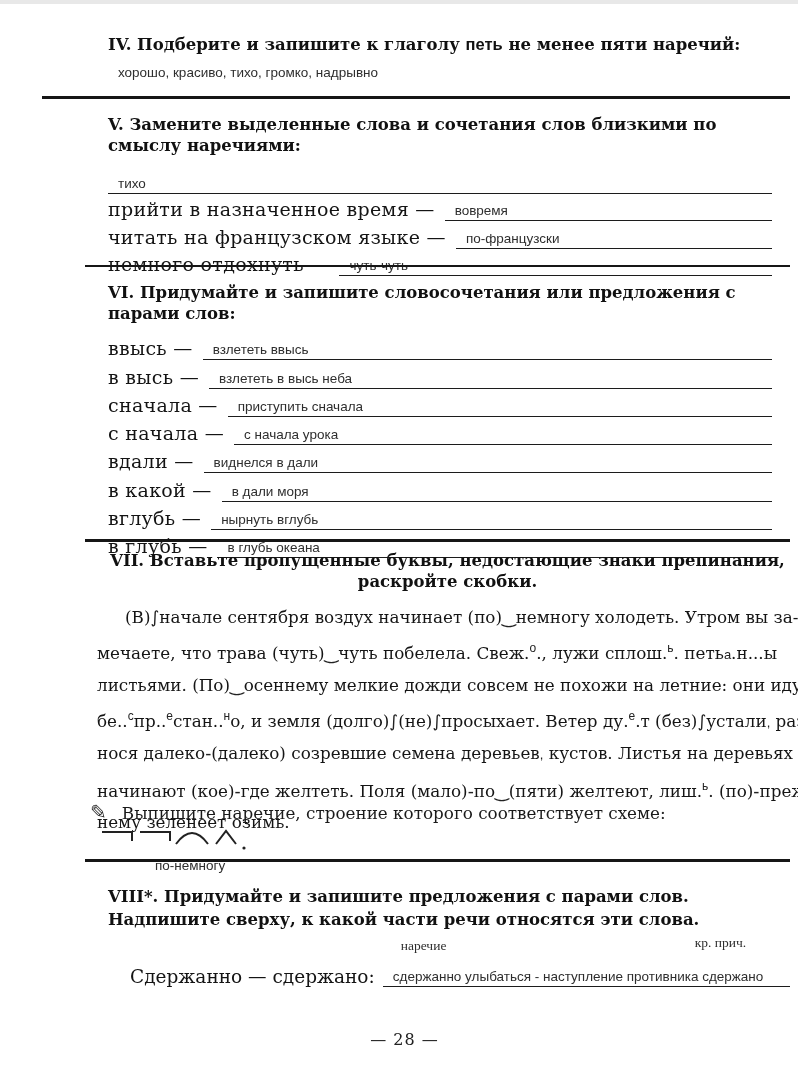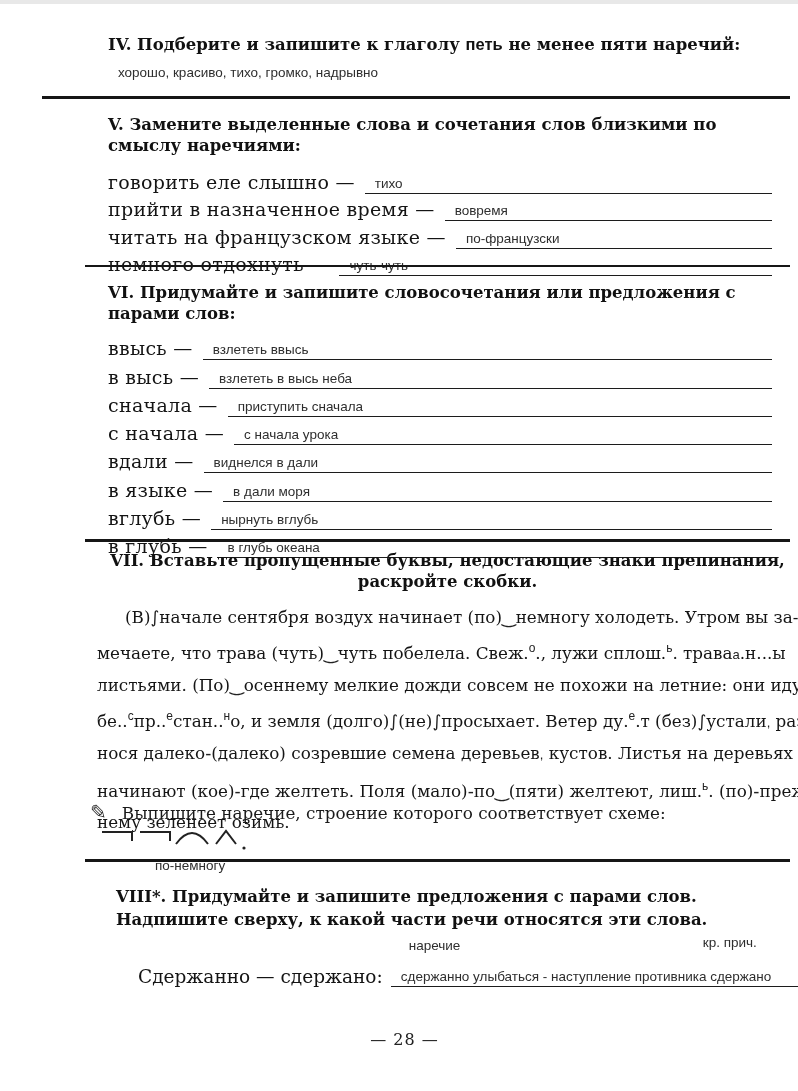--- a/index.html
+++ b/index.html
@@ -27,40 +27,39 @@
   .pt{font-family:"DejaVu Serif",serif;}
   .hd{font-family:"Liberation Sans",sans-serif;font-size:13px;color:#222;}
   .hd.sup{vertical-align:7px;font-size:12px;}
   .mk{font-family:"DejaVu Sans",sans-serif;color:#222;font-size:17px;}
   
   .pencil{font-size:20px;color:#333;}
   .scheme{vertical-align:-6px;margin-left:8px;}
   
   .ex8row{display:flex;align-items:flex-end;height:30px;position:relative;}
   .ex8label{font-family:"DejaVu Serif",serif;font-size:18.5px;white-space:nowrap;padding-right:8px;color:#141414;text-align:right;}
-  .posnote{position:absolute;font-family:Liberation Sans, sans-serif;font-size:13.5px;color:#2e2e2e;white-space:nowrap;}
+  .posnote{position:absolute;font-family:Liberation Serif, serif;font-size:13.5px;color:#2e2e2e;white-space:nowrap;}
   .pagenum{font-size:16px;color:#222;letter-spacing:1px;}
 </style>
 </head>
 <body>
 
 <div id="page">
 
   <div class="abs" style="left:108px;top:30px;width:664px;">
     <div class="h"><span>IV. Подберите и запишите к глаголу </span><span class="verb">петь</span><span> не менее пяти наречий:</span></div>
     <div class="ans" style="margin:10px 0 0 10px;">хорошо, красиво, тихо, громко, надрывно</div>
   </div>
 
   <div class="abs rule" style="left:42px;top:92px;width:748px;height:3px;"></div>
 
   <div class="abs" style="left:108px;top:110px;width:664px;">
     <div class="h">V. Замените выделенные слова и сочетания слов близкими по смыслу наречиями:</div>
     <div class="rows5" id="ex5-rows" style="margin-top:10px;">
         <div class="frow">
-          <span class="flabel">говорить еле слышно —</span>
           <span class="fline">
             <span class="fans">тихо</span>
           </span>
         </div>
         <div class="frow">
           <span class="flabel">прийти в назначенное время —</span>
           <span class="fline">
             <span class="fans">вовремя</span>
           </span>
         </div>
@@ -108,21 +107,21 @@
             <span class="fans">с начала урока</span>
           </span>
         </div>
         <div class="frow">
           <span class="flabel">вдали —</span>
           <span class="fline">
             <span class="fans">виднелся в дали</span>
           </span>
         </div>
         <div class="frow">
-          <span class="flabel">в языке —</span>
+          <span class="flabel">в какой —</span>
           <span class="fline">
             <span class="fans">в дали моря</span>
           </span>
         </div>
         <div class="frow">
           <span class="flabel">вглубь —</span>
           <span class="fline">
             <span class="fans">нырнуть вглубь</span>
           </span>
         </div>
@@ -134,21 +133,21 @@
         </div>
       </div>
   </div>
 
   <div class="abs rule" style="left:85px;top:535px;width:705px;height:2.5px;"></div>
 
   <div class="abs" style="left:97px;top:546px;width:690px;">
     <div class="h" style="margin-left:11px;text-align:center;">VII. Вставьте пропущенные буквы, недостающие знаки препинания, раскройте скобки.</div>
     <div class="para" id="ex7-para" style="margin-top:10px;">
         <div class="pline first"><span class="pt">(В)</span><span class="mk">∫</span><span class="pt">начале сентября воздух начинает (по)</span><span class="mk">‿</span><span class="pt">немногу холодеть. Утром вы за-</span></div>
-        <div class="pline"><span class="pt">мечаете, что трава (чуть)</span><span class="mk">‿</span><span class="pt">чуть побелела. Свеж.</span><span class="hd sup">о</span><span class="pt">., лужи сплош.</span><span class="hd sup">ь</span><span class="pt">. трава</span><span class="hd">а</span><span class="pt">.н...ы</span></div>
+        <div class="pline"><span class="pt">мечаете, что трава (чуть)</span><span class="mk">‿</span><span class="pt">чуть побелела. Свеж.</span><span class="hd sup">о</span><span class="pt">., лужи сплош.</span><span class="hd sup">ь</span><span class="pt">. петь</span><span class="hd">а</span><span class="pt">.н...ы</span></div>
         <div class="pline"><span class="pt">листьями. (По)</span><span class="mk">‿</span><span class="pt">осеннему мелкие дожди совсем не похожи на летние: они идут</span></div>
         <div class="pline"><span class="pt">бе..</span><span class="hd sup">с</span><span class="pt">пр..</span><span class="hd sup">е</span><span class="pt">стан..</span><span class="hd sup">н</span><span class="pt">о, и земля (долго)</span><span class="mk">∫</span><span class="pt">(не)</span><span class="mk">∫</span><span class="pt">просыхает. Ветер ду.</span><span class="hd sup">е</span><span class="pt">.т (без)</span><span class="mk">∫</span><span class="pt">устали</span><span class="hd">,</span><span class="pt"> раз-</span></div>
         <div class="pline"><span class="pt">нося далеко</span><span class="mk">-</span><span class="pt">(далеко) созревшие семена деревьев</span><span class="hd">,</span><span class="pt"> кустов. Листья на деревьях</span></div>
         <div class="pline"><span class="pt">начинают (кое)</span><span class="mk">-</span><span class="pt">где желтеть. Поля (мало)</span><span class="mk">-</span><span class="pt">по</span><span class="mk">‿</span><span class="pt">(пяти) желтеют, лиш.</span><span class="hd sup">ь</span><span class="pt">. (по)</span><span class="mk">-</span><span class="pt">преж-</span></div>
         <div class="pline last"><span class="pt">нему зеленеет озимь.</span></div>
       </div>
   </div>
 
   <div class="abs" style="left:90px;top:796px;width:700px;">
     <span class="pencil">✎</span>
@@ -157,21 +156,21 @@
         <path d="M42,8 H72 V17" fill="none" stroke="#222" stroke-width="2"></path>
         <path d="M78,20 Q94,-2 110,20" fill="none" stroke="#222" stroke-width="2"></path>
         <path d="M118,20 L128,7 L138,20" fill="none" stroke="#222" stroke-width="2"></path>
         <circle cx="146" cy="24" r="1.6" fill="#222"></circle>
       </svg>
     <div class="ans" style="margin:4px 0 0 65px;">по-немногу</div>
   </div>
 
   <div class="abs rule" style="left:85px;top:855px;width:705px;height:2.5px;"></div>
 
-  <div class="abs" style="left:116px;top:882px;width:682px;">
+  <div class="abs" style="left:108px;top:882px;width:682px;">
     <div class="h" style="line-height:22.5px;">VIII*. Придумайте и запишите предложения с парами слов. Надпишите сверху, к какой части речи относятся эти слова.</div>
     <div class="ex8row" style="margin:26px 0 0 22px;">
       <span class="ex8label">Сдержанно — сдержано:</span>
       <span class="fline" style="height:30px;">
         <span class="posnote" style="left:18px;top:-18px;">наречие</span>
         <span class="posnote" style="left:312px;top:-21px;">кр. прич.</span>
         <span class="fans">сдержанно улыбаться - наступление противника сдержано</span>
       </span>
     </div>
   </div>

